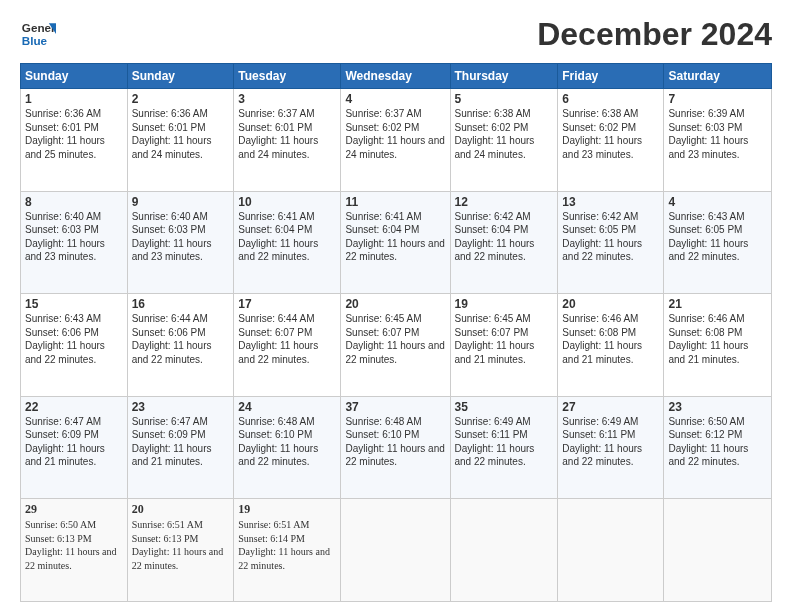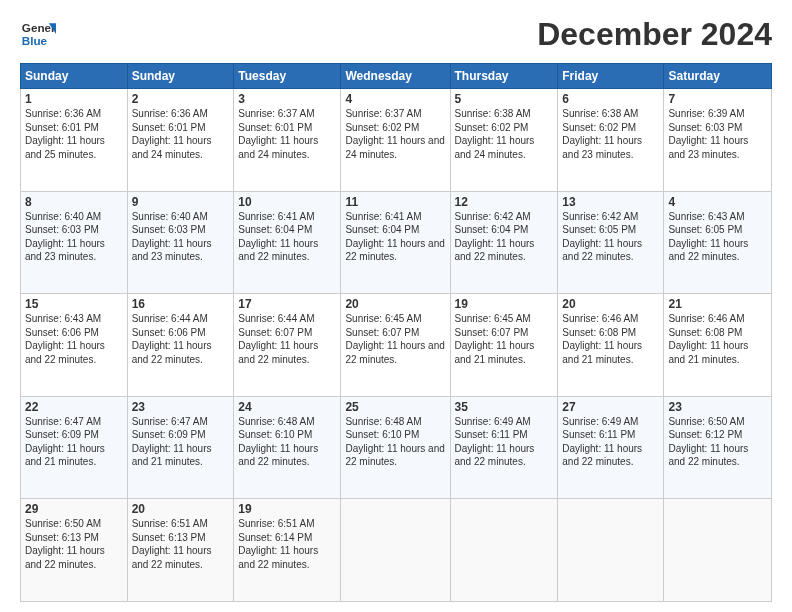--- a/index.html
+++ b/index.html
@@ -77,20 +77,21 @@
       display: block;
       margin-bottom: 1px;
     }
     .cell-content {
       font-size: 10px;
       line-height: 1.35;
       color: #333;
     }
     .empty-row td {
       background: #f9f9f9;
+      font-family: Liberation Serif, serif;
     }
   </style>
 </head>
 <body>
 
 <div class="page">
   <div class="header">
     <div class="logo">
       <svg class="logo-icon" viewBox="0 0 40 40">
         <text x="2" y="18" font-size="13" font-weight="bold" fill="#333">General</text>
@@ -213,21 +214,21 @@
           </td>
           <td>
             <span class="day-num">23</span>
 <div class="cell-content">Sunrise: 6:47 AM<br>Sunset: 6:09 PM<br>Daylight: 11 hours and 21 minutes.</div>
           </td>
           <td>
             <span class="day-num">24</span>
 <div class="cell-content">Sunrise: 6:48 AM<br>Sunset: 6:10 PM<br>Daylight: 11 hours and 22 minutes.</div>
           </td>
           <td>
-            <span class="day-num">25</span>
+            <span class="day-num">37</span>
 <div class="cell-content">Sunrise: 6:48 AM<br>Sunset: 6:10 PM<br>Daylight: 11 hours and 22 minutes.</div>
           </td>
           <td>
             <span class="day-num">35</span>
 <div class="cell-content">Sunrise: 6:49 AM<br>Sunset: 6:11 PM<br>Daylight: 11 hours and 22 minutes.</div>
           </td>
           <td>
             <span class="day-num">27</span>
 <div class="cell-content">Sunrise: 6:49 AM<br>Sunset: 6:11 PM<br>Daylight: 11 hours and 22 minutes.</div>
           </td>

